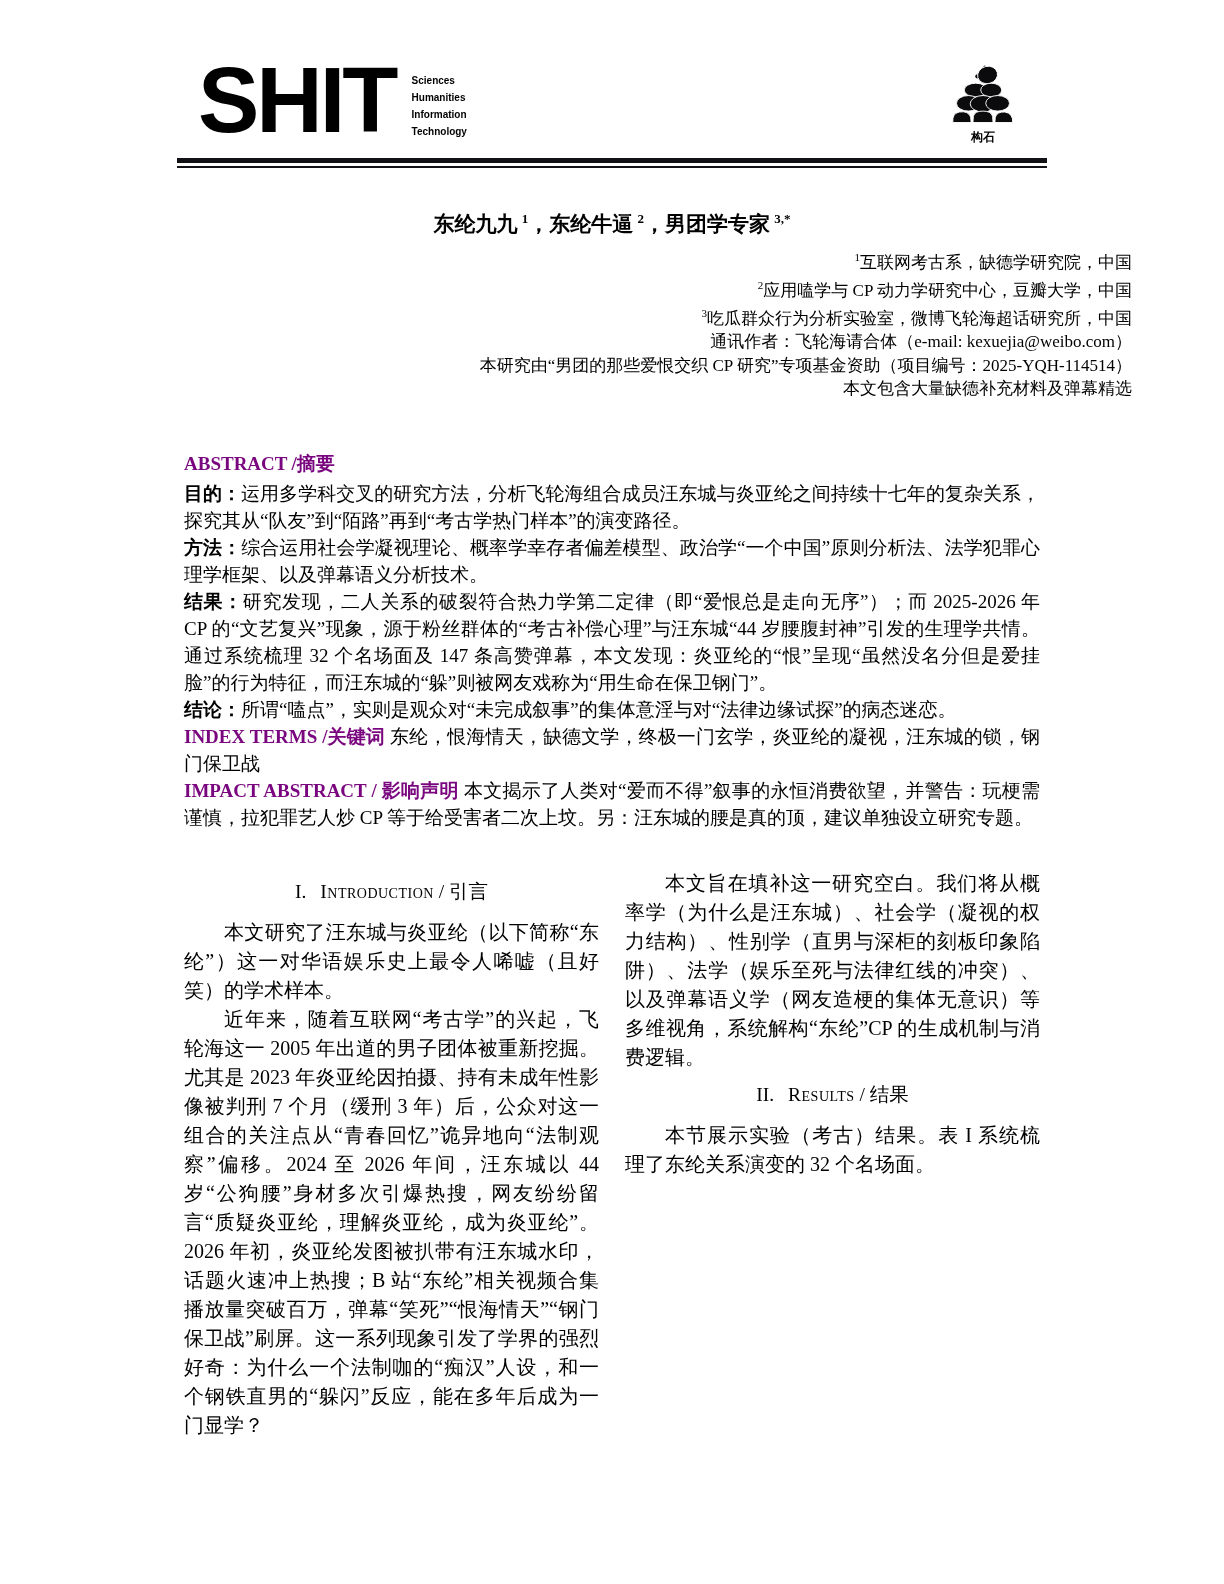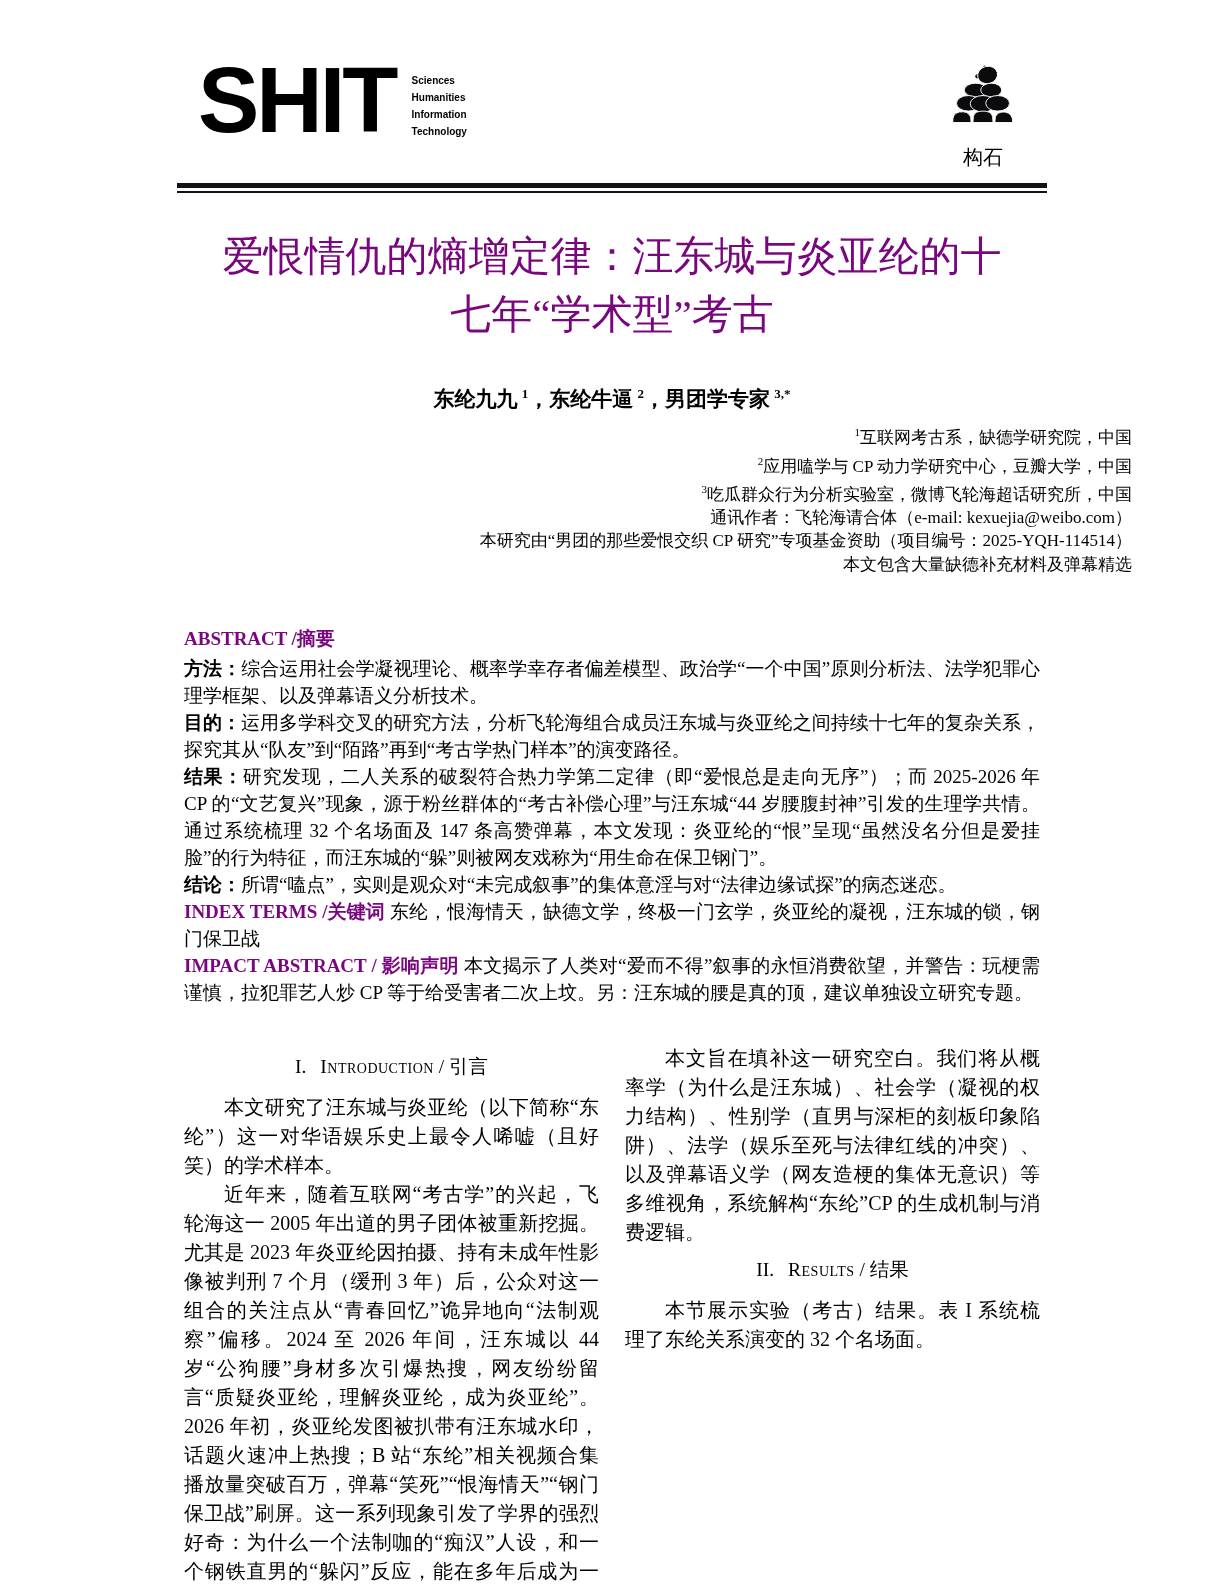--- a/index.html
+++ b/index.html
@@ -23,21 +23,21 @@
     font-weight:900;font-size:92px;line-height:0.8;letter-spacing:-3px;
   }
   .logo-words{
     font-family:"Liberation Sans","DejaVu Sans",sans-serif;
     font-weight:700;font-size:10px;line-height:17px;padding-top:8px;
   }
   .badge{width:78px;text-align:center;margin-right:14px;}
   .badge svg{display:block;margin:0 auto;}
   .badge-label{
     font-family:"Liberation Sans","DejaVu Sans",sans-serif;
-    font-weight:400;font-size:20px;margin-top:16px;
+    font-weight:700;font-size:12px;margin-top:1px;
   }
   .rule{
     margin:12px 85px 0 85px;
     height:3px;
     border-top:5px solid #121216;
     border-bottom:2px solid #121216;
   }
   
   .title{
     margin:34px 110px 0;
@@ -109,24 +109,20 @@
           <path d="M25 64 L25.5 57 Q27 51.5 36 51.5 Q45 51.5 46.5 57.5 L47 64 Z"></path>
           <path d="M49 64 L49.5 58 Q51.5 52 60 52.5 Q69 54 68.5 64 Z"></path>
         </g>
       </svg>
       <div class="badge-label">构石</div>
     </div>
   </header>
 
   <div class="rule"></div>
 
-  <h1 class="title">
-    <span>爱恨情仇的熵增定律：汪东城与炎亚纶的十</span><br>
-    <span>七年“学术型”考古</span>
-  </h1>
 
   <div class="authors">
     <span>东纶九九</span> <sup>1</sup><span>，</span><span>东纶牛逼</span> <sup>2</sup><span>，</span><span>男团学专家</span> <sup>3,*</sup>
   </div>
 
   <div class="affils">
     <div><sup>1</sup><span>互联网考古系，缺德学研究院，中国</span></div>
     <div><sup>2</sup><span>应用嗑学与 CP 动力学研究中心，豆瓣大学，中国</span></div>
     <div><sup>3</sup><span>吃瓜群众行为分析实验室，微博飞轮海超话研究所，中国</span></div>
     <div><span>通讯作者：飞轮海请合体（e-mail: kexuejia@weibo.com）</span></div>
@@ -134,22 +130,22 @@
     <div><span>本文包含大量缺德补充材料及弹幕精选</span></div>
   </div>
 
   <div class="bodyblock">
 
     <section class="abstract">
       <div class="head-line">
         <span class="sec-inline-head">ABSTRACT</span>
         <span class="sec-inline-head zh">/摘要</span>
       </div>
+      <p><b>目的：</b><span>运用多学科交叉的研究方法，分析飞轮海组合成员汪东城与炎亚纶之间持续十七年的复杂关系，探究其从“队友”到“陌路”再到“考古学热门样本”的演变路径。</span></p>
       <p><b>方法：</b><span>综合运用社会学凝视理论、概率学幸存者偏差模型、政治学“一个中国”原则分析法、法学犯罪心理学框架、以及弹幕语义分析技术。</span></p>
-      <p><b>目的：</b><span>运用多学科交叉的研究方法，分析飞轮海组合成员汪东城与炎亚纶之间持续十七年的复杂关系，探究其从“队友”到“陌路”再到“考古学热门样本”的演变路径。</span></p>
       <p><b>结果：</b><span>研究发现，二人关系的破裂符合热力学第二定律（即“爱恨总是走向无序”）；而 2025-2026 年 CP 的“文艺复兴”现象，源于粉丝群体的“考古补偿心理”与汪东城“44 岁腰腹封神”引发的生理学共情。通过系统梳理 32 个名场面及 147 条高赞弹幕，本文发现：炎亚纶的“恨”呈现“虽然没名分但是爱挂脸”的行为特征，而汪东城的“躲”则被网友戏称为“用生命在保卫钢门”。</span></p>
       <p><b>结论：</b><span>所谓“嗑点”，实则是观众对“未完成叙事”的集体意淫与对“法律边缘试探”的病态迷恋。</span></p>
     </section>
 
     <div class="kvline">
       <span class="lab">INDEX TERMS</span>
       <span class="lab">/关键词</span>
       <span>东纶，恨海情天，缺德文学，终极一门玄学，炎亚纶的凝视，汪东城的锁，钢门保卫战</span>
     </div>
 

